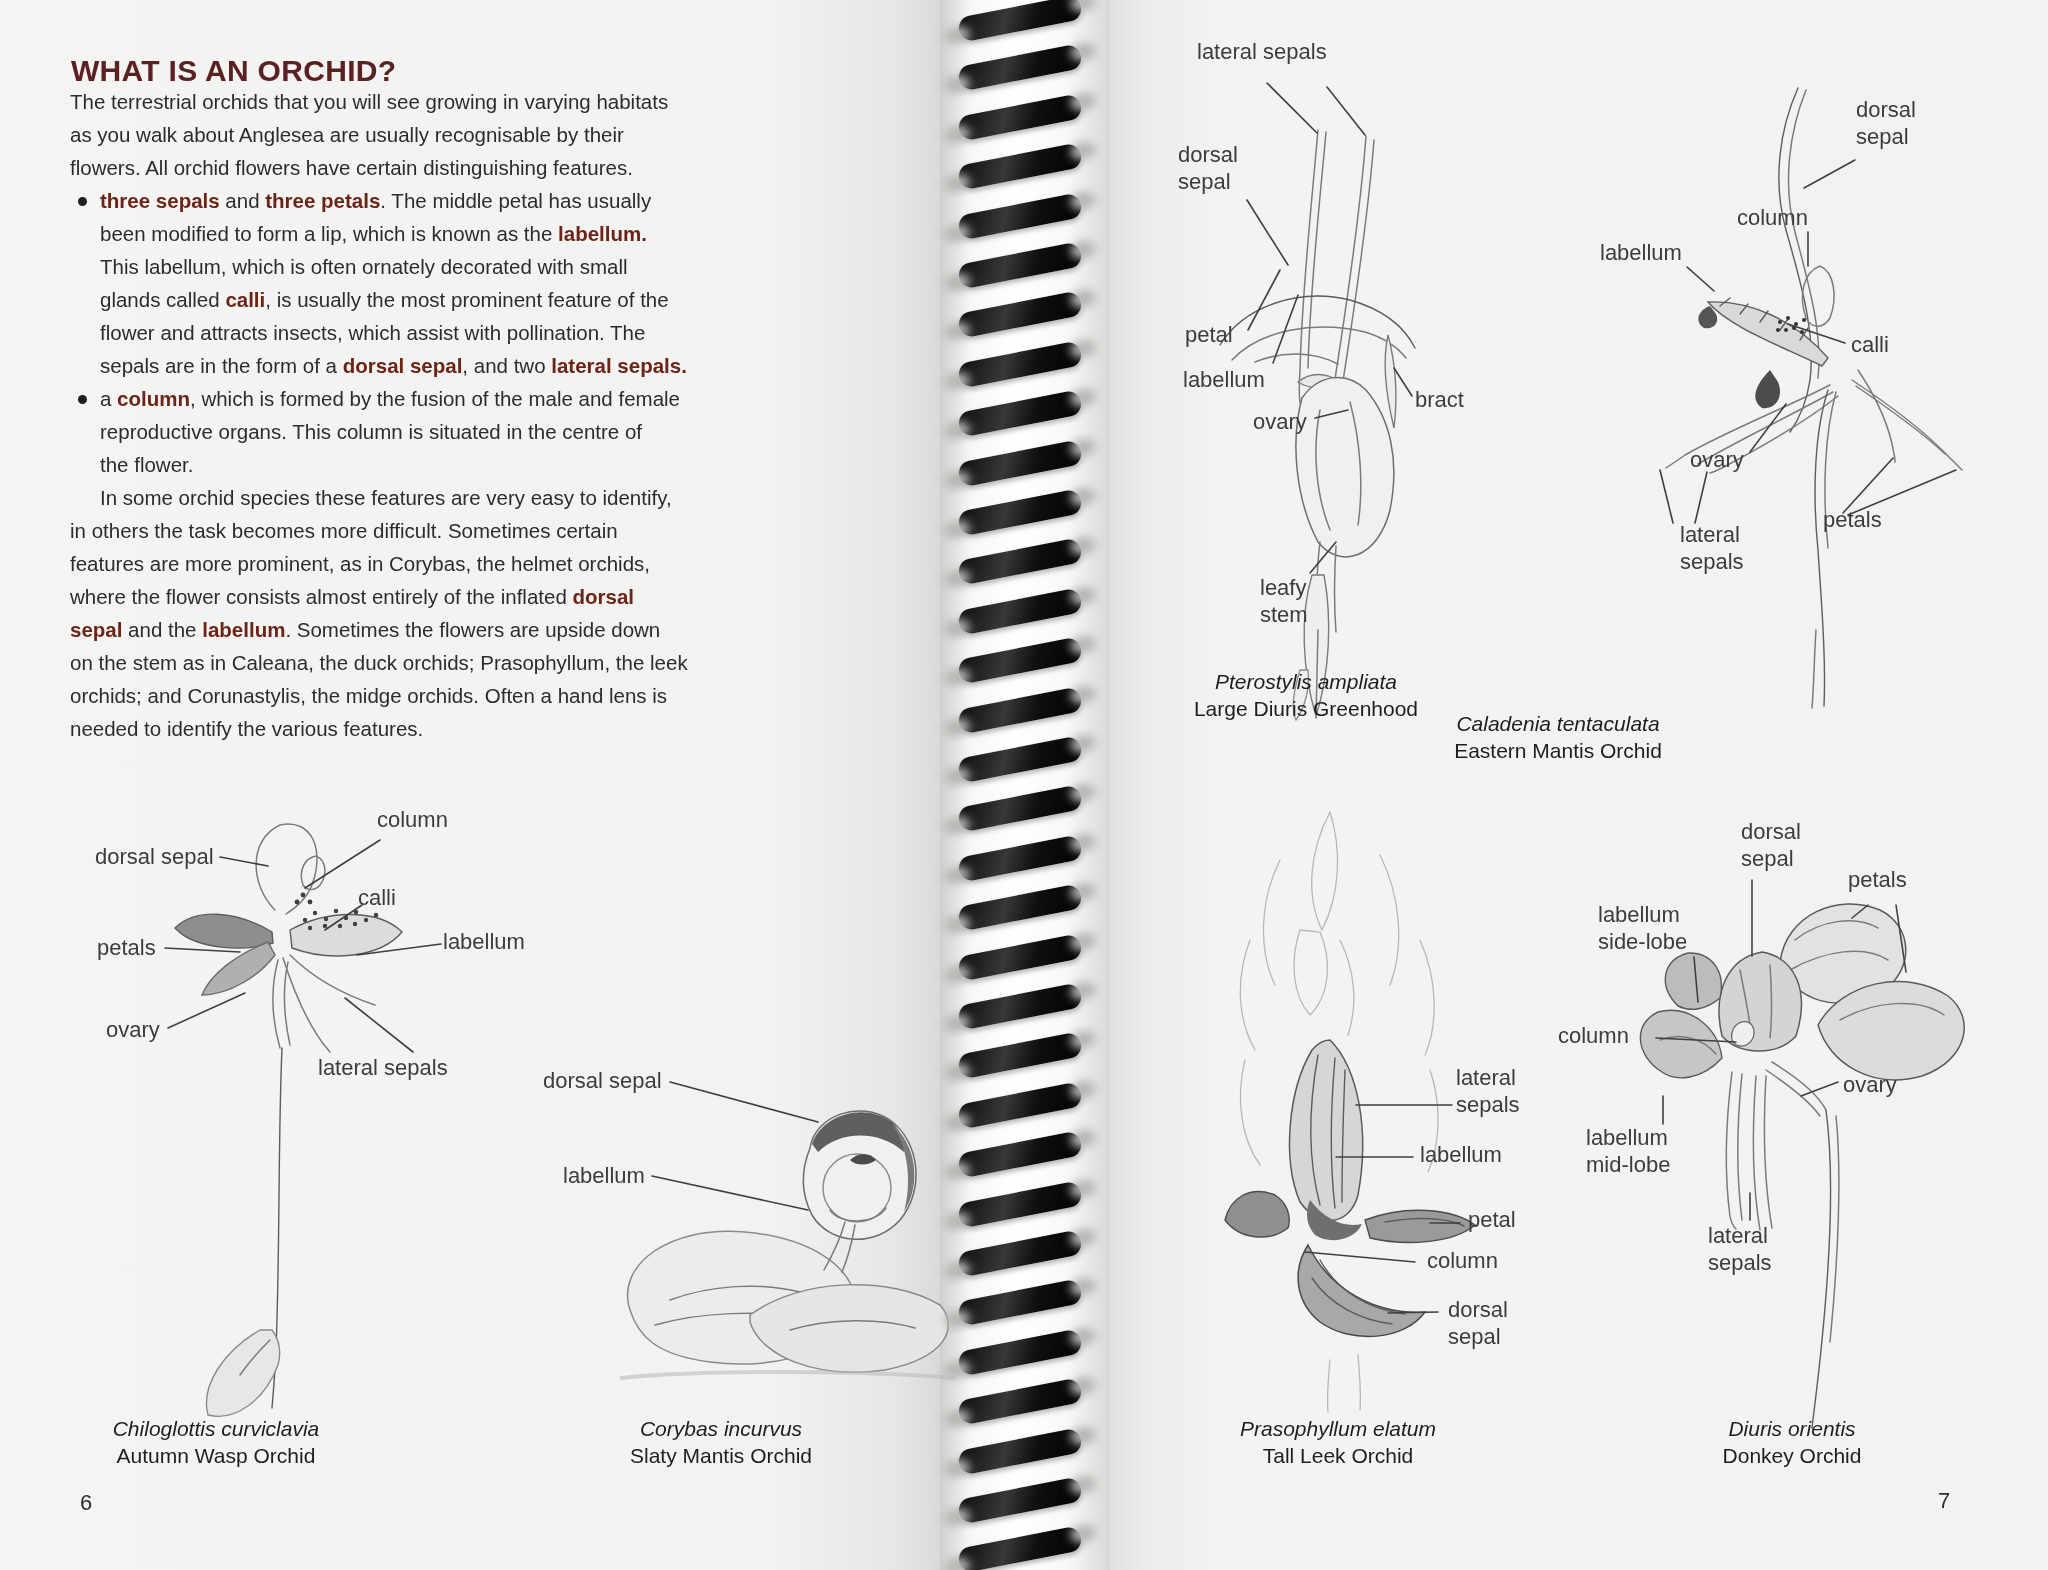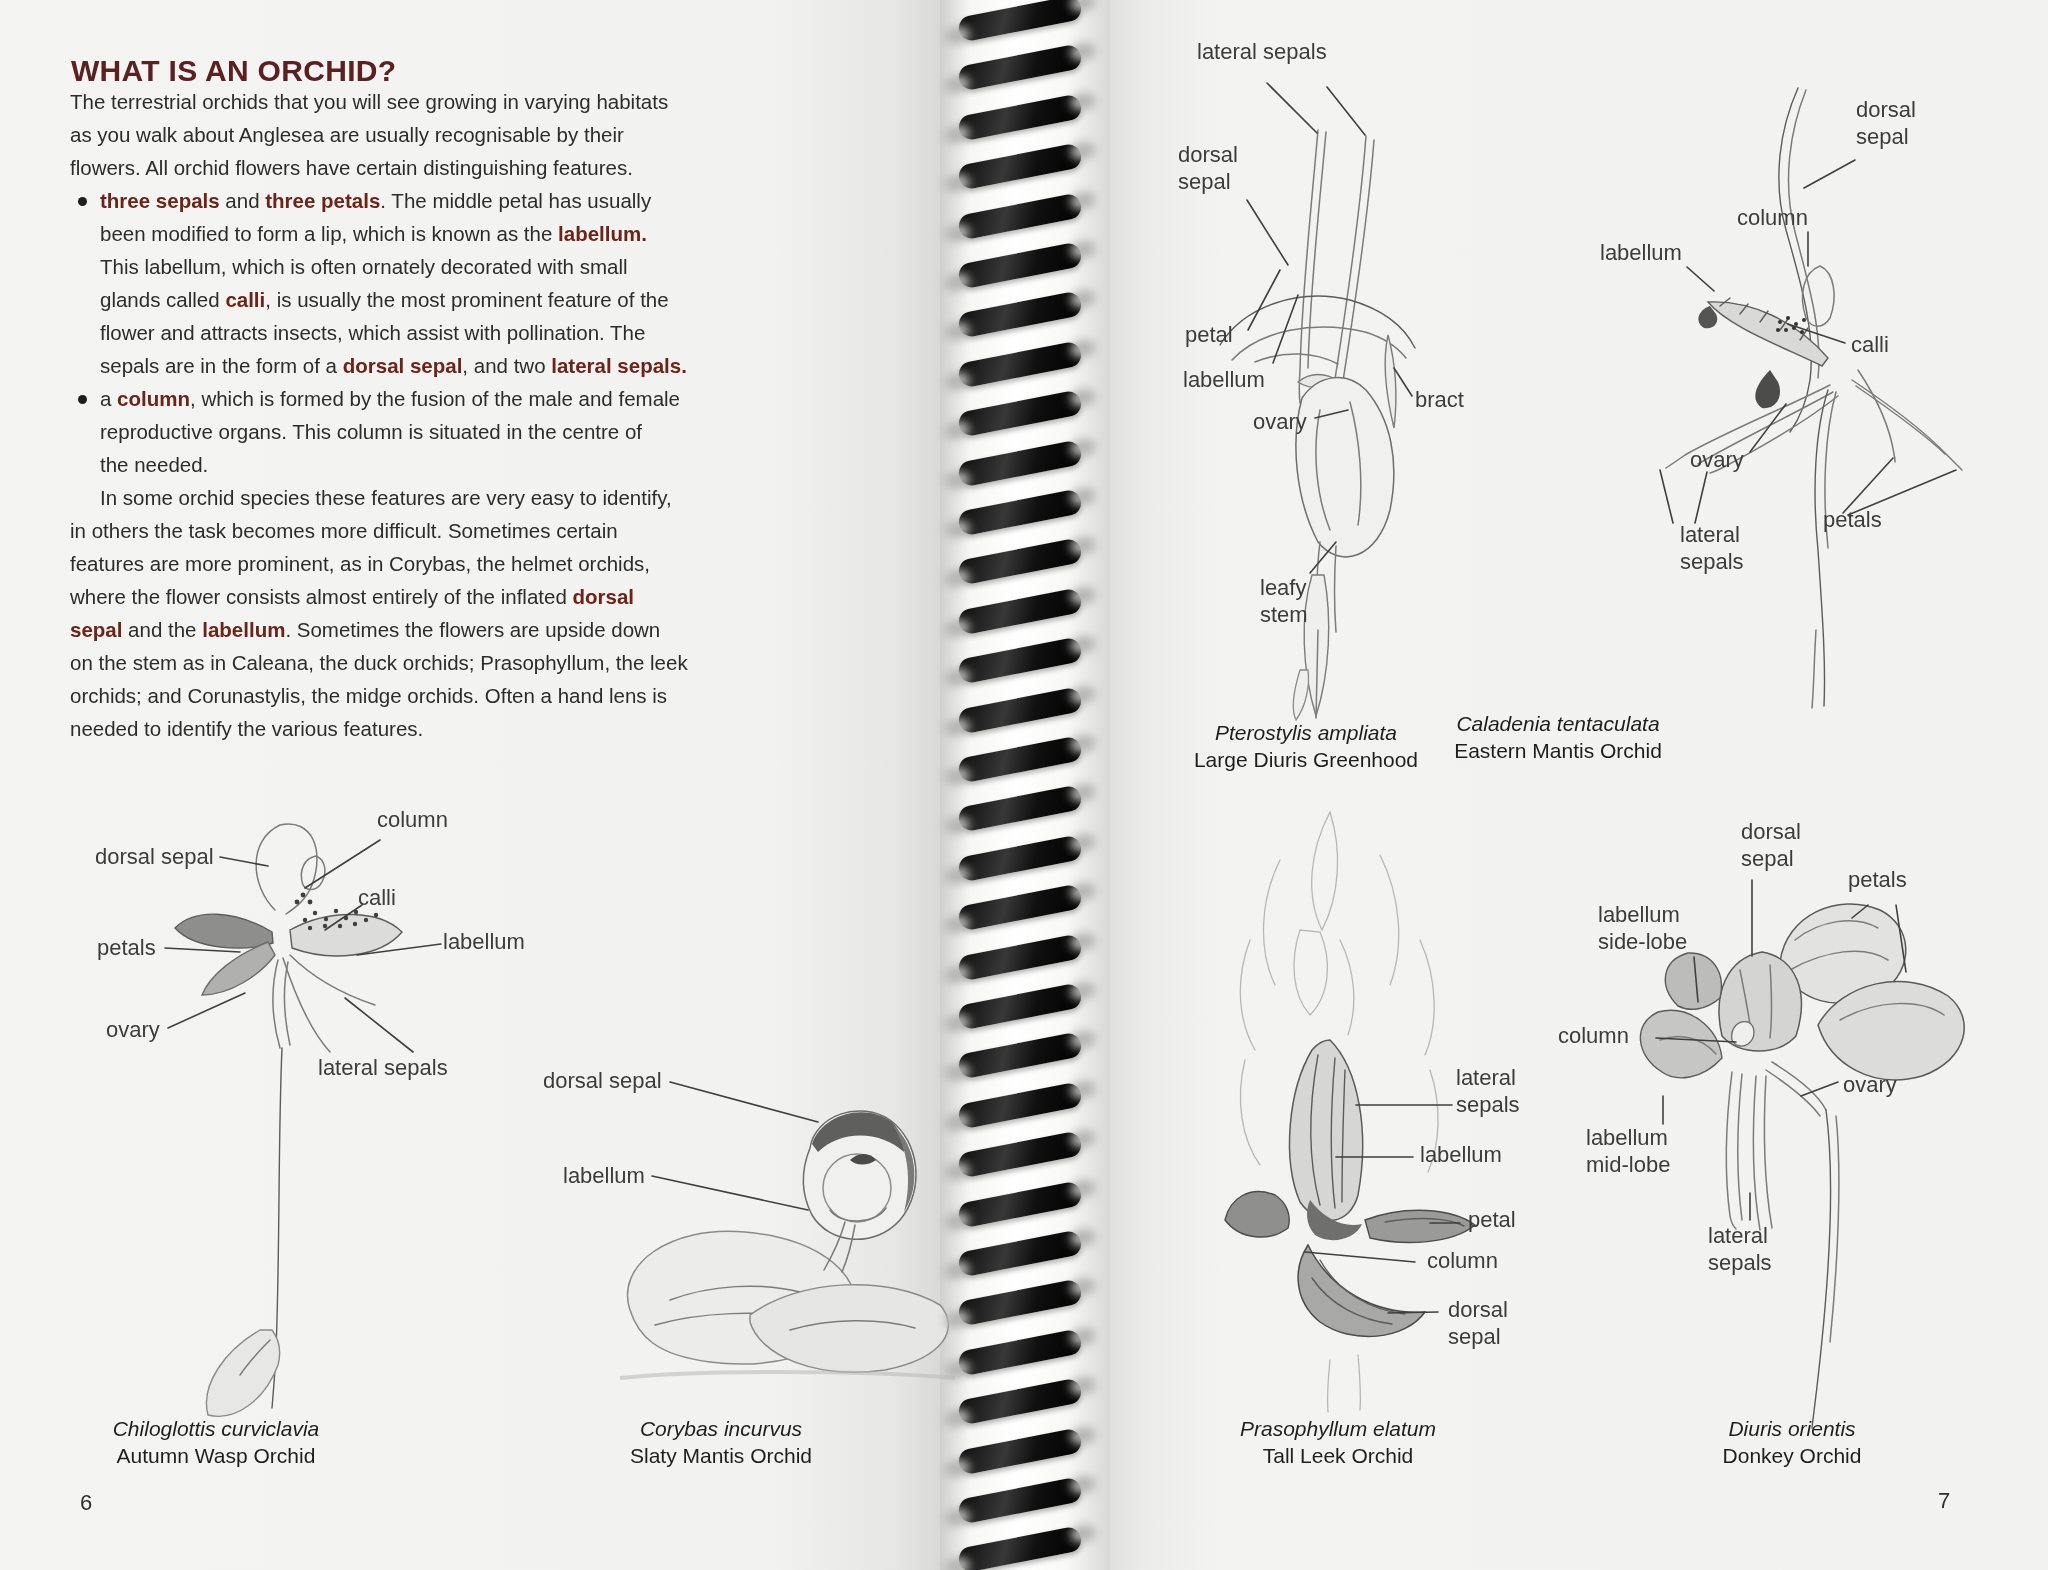--- a/index.html
+++ b/index.html
@@ -54,21 +54,21 @@
 
   <div id="page-left" class="page"></div>
   <div id="page-right" class="page"></div>
   <div id="spine-gap"></div>
 
   <h1 id="heading">WHAT IS AN ORCHID?</h1>
   <div id="textcol">
     <p><span>The terrestrial orchids that you will see growing in varying habitats</span><br><span>as you walk about Anglesea are usually recognisable by their</span><br><span>flowers. All orchid flowers have certain distinguishing features.</span></p>
     <ul class="feat">
       <li><span class="s-hl">three sepals</span><span> and </span><span class="s-hl">three petals</span><span>. The middle petal has usually</span><br><span>been modified to form a lip, which is known as the </span><span class="s-hl">labellum.</span><br><span>This labellum, which is often ornately decorated with small</span><br><span>glands called </span><span class="s-hl">calli</span><span>, is usually the most prominent feature of the</span><br><span>flower and attracts insects, which assist with pollination. The</span><br><span>sepals are in the form of a </span><span class="s-hl">dorsal sepal</span><span>, and two </span><span class="s-hl">lateral sepals.</span></li>
-      <li><span>a </span><span class="s-hl">column</span><span>, which is formed by the fusion of the male and female</span><br><span>reproductive organs. This column is situated in the centre of</span><br><span>the needed.</span></li>
+      <li><span>a </span><span class="s-hl">column</span><span>, which is formed by the fusion of the male and female</span><br><span>reproductive organs. This column is situated in the centre of</span><br><span>the flower.</span></li>
     </ul>
     <p class="indent"><span>In some orchid species these features are very easy to identify,</span><br><span>in others the task becomes more difficult. Sometimes certain</span><br><span>features are more prominent, as in </span><span class="s-it">Corybas</span><span>, the helmet orchids,</span><br><span>where the flower consists almost entirely of the inflated </span><span class="s-hl">dorsal</span><br><span class="s-hl">sepal</span><span> and the </span><span class="s-hl">labellum</span><span>. Sometimes the flowers are upside down</span><br><span>on the stem as in </span><span class="s-it">Caleana</span><span>, the duck orchids; </span><span class="s-it">Prasophyllum</span><span>, the leek</span><br><span>orchids; and </span><span class="s-it">Corunastylis</span><span>, the midge orchids. Often a hand lens is</span><br><span>needed to identify the various features.</span></p>
   </div>
 
   <svg class="fig" style="left:140px;top:790px" width="340" height="640" viewBox="0 0 340 640">
     <path class="sk" d="M135,120 C110,95 108,50 140,35 C172,28 185,60 172,95 C166,110 155,118 146,124"></path>
     <path class="sk" d="M163,95 C158,80 165,68 176,66 C186,70 188,84 180,95 C175,101 167,101 163,95 Z" fill="#ececea"></path>
     <path d="M132,142 C95,120 55,118 35,138 C55,160 105,162 133,153 Z" fill="#8e8e8c" stroke="#5c5c5a" stroke-width="1.4"></path>
     <path d="M128,152 C95,165 70,185 62,205 C90,205 120,185 135,165 Z" fill="#b0b0ae" stroke="#6b6b69" stroke-width="1.4"></path>
     <path d="M150,140 C190,118 240,120 262,142 C240,168 190,172 152,158 Z" fill="#dcdcda" stroke="#5c5c5a" stroke-width="1.4"></path>
@@ -174,21 +174,21 @@
         <path class="ld" d="M160,543 L186,512"></path>
     </g>
   </svg>
   <div class="lbl" style="left:1197px;top:38px">lateral sepals</div>
   <div class="lbl" style="left:1178px;top:141px;width:70px">dorsal sepal</div>
   <div class="lbl" style="left:1185px;top:321px">petal</div>
   <div class="lbl" style="left:1183px;top:366px">labellum</div>
   <div class="lbl" style="left:1253px;top:408px">ovary</div>
   <div class="lbl" style="left:1415px;top:386px">bract</div>
   <div class="lbl" style="left:1260px;top:574px;width:60px">leafy stem</div>
-  <div class="cap" style="left:1146px;top:719px">
+  <div class="cap" style="left:1146px;top:668px">
     <div class="sp">Pterostylis ampliata</div>
     <div class="cm">Large Diuris Greenhood</div>
   </div>
 
   <svg class="fig" style="left:1590px;top:70px" width="440" height="640" viewBox="0 0 440 640">
     <path class="sk2" d="M208,18 C190,58 182,110 196,160 C210,210 226,262 220,310 C217,330 210,348 200,362"></path>
     <path class="sk" d="M216,20 C200,60 192,112 205,162 C218,212 233,262 228,308"></path>
     <path class="sk" d="M216,248 C208,224 214,202 230,196 C244,202 248,226 240,248 C233,259 222,259 216,248 Z" fill="#ececea"></path>
     <path d="M238,288 C205,250 160,230 118,232 C138,256 186,274 232,296 Z" fill="#d9d9d7" stroke="#5f5f5d" stroke-width="1.4"></path>
     <g class="sk2">

